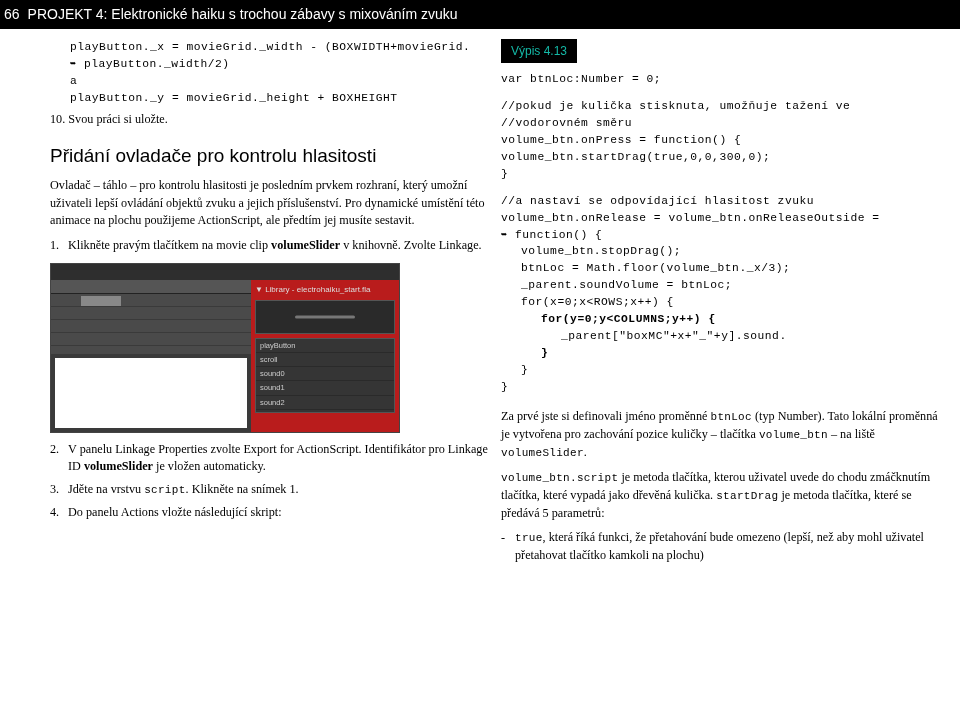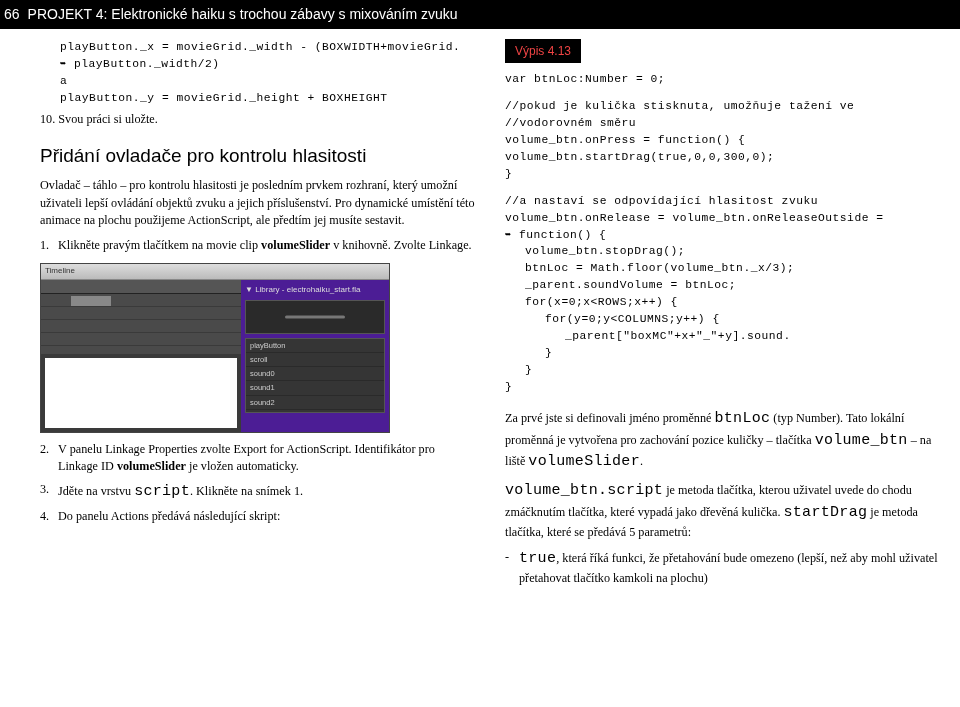--- a/index.html
+++ b/index.html
@@ -25,36 +25,36 @@
   }
   .header .pagenum {
     font-weight: normal;
     margin-right: 8px;
   }
   .header .titletext {
     font-weight: normal;
   }
   .columns {
     display: flex;
-    padding: 10px 20px 0 40px;
-    gap: 30px;
+    padding: 10px 20px 0 50px;
+    gap: 12px;
   }
   .col {
     flex: 1;
     min-width: 0;
   }
   .code {
     font-family: 'Courier New', monospace;
     font-size: 11.3px;
     letter-spacing: 0.5px;
     white-space: pre;
     line-height: 1.5;
   }
   .code-indent1 { padding-left: 20px; }
-  .code-indent2 { padding-left: 40px; }
+  .code-indent2 { padding-left: 40px; font-weight: bold; }
   .code-indent3 { padding-left: 60px; }
   .arrow { display: inline-block; width: 14px; }
   .arrow::before { content: "➥"; font-size: 10px; }
   h2.section {
     font-family: Arial, sans-serif;
     font-weight: normal;
     font-size: 19px;
     margin: 14px 0 6px 0;
   }
   .bodytext {
@@ -67,21 +67,21 @@
     display: flex;
     margin-bottom: 5px;
     font-size: 12.2px;
     line-height: 1.45;
   }
   ol.steps li .num { width: 18px; flex-shrink: 0; }
   ol.steps li .content { flex: 1; }
   .bold { font-weight: bold; }
   .listing-label {
     background: #000;
-    color: #ef4444;
+    color: #14b8a6;
     display: inline-block;
     padding: 3px 10px 3px 10px;
     font-family: Arial, sans-serif;
     font-size: 12px;
     margin-bottom: 8px;
   }
   .screenshot {
     width: 350px;
     height: 170px;
     background: #2e2e2e;
@@ -126,21 +126,21 @@
   }
   .screenshot .leftpanel .stage {
     position:absolute;
     left:4px; right:4px; bottom:4px;
     height: 70px;
     background:#fff;
   }
   .screenshot .rightpanel {
     position:absolute;
     left:200px; top:16px; right:0; bottom:0;
-    background:#4c1d95;
+    background:#b91c1c;
     padding:4px;
   }
   .screenshot .rightpanel .lib-title {
     font-size:8px; color:#ddd;
     font-family:Arial,sans-serif;
     margin-bottom:4px;
   }
   .screenshot .rightpanel .lib-preview {
     height:34px;
     background:#2a2a2a;
@@ -163,21 +163,21 @@
     height:75px;
     overflow:hidden;
     font-size:7.5px;
     color:#ccc;
     font-family:Arial,sans-serif;
   }
   .screenshot .rightpanel .lib-list .li-row {
     padding: 1px 4px;
     border-bottom:1px solid #2a2a2a;
   }
-  .mono { font-family: 'Courier New', monospace; font-size: 15px; letter-spacing:0.3px; }
+  .mono { font-family: 'Courier New', monospace; font-size: 11px; letter-spacing:0.3px; }
   .bullet-dash { display:flex; font-size:12.2px; line-height:1.45; }
   .bullet-dash .dash { width:14px; flex-shrink:0; }
   .bullet-dash .bc { flex:1; }
 </style>
 </head>
 <body>
 
 <div class="header">
   <span class="pagenum">66</span>
   <span class="titletext">PROJEKT 4: Elektronické haiku s trochou zábavy s mixováním zvuku</span>
@@ -199,21 +199,20 @@
     <div class="bodytext">Ovladač – táhlo – pro kontrolu hlasitosti je posledním prvkem rozhraní, který umožní uživateli lepší ovládání objektů zvuku a jejich příslušenství. Pro dynamické umístění této animace na plochu použijeme ActionScript, ale předtím jej musíte sestavit.</div>
 
     <ol class="steps">
       <li>
         <span class="num">1.</span>
         <span class="content"><span>Klikněte pravým tlačítkem na movie clip </span><span class="bold">volumeSlider</span><span> v knihovně. Zvolte Linkage.</span></span>
       </li>
     </ol>
 
     <div class="screenshot">
-      <div class="topbar">Timeline</div>
       <div class="leftpanel">
         <div class="ruler"></div>
         <div class="tracks"></div>
         <div class="stage"></div>
       </div>
       <div class="rightpanel">
         <div class="lib-title">▼ Library - electrohaiku_start.fla</div>
         <div class="lib-preview"></div>
         <div class="lib-list">
           <div class="li-row">playButton</div>
@@ -232,21 +231,21 @@
       <li>
         <span class="num">2.</span>
         <span class="content"><span>V panelu Linkage Properties zvolte Export for ActionScript. Identifikátor pro Linkage ID </span><span class="bold">volumeSlider</span><span> je vložen automaticky.</span></span>
       </li>
       <li>
         <span class="num">3.</span>
         <span class="content"><span>Jděte na vrstvu </span><span class="mono">script</span><span>. Klikněte na snímek 1.</span></span>
       </li>
       <li>
         <span class="num">4.</span>
-        <span class="content">Do panelu Actions předává následující skript:</span>
+        <span class="content">Do panelu Actions vložte následující skript:</span>
       </li>
     </ol>
 
   </div>
 
   <div class="col">
 
     <div class="listing-label">Výpis 4.13</div>
 
     <div class="code">var btnLoc:Number = 0;</div>

